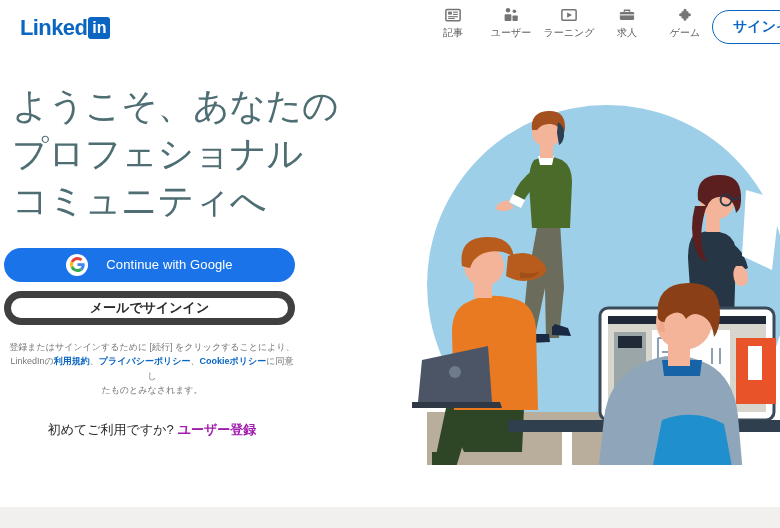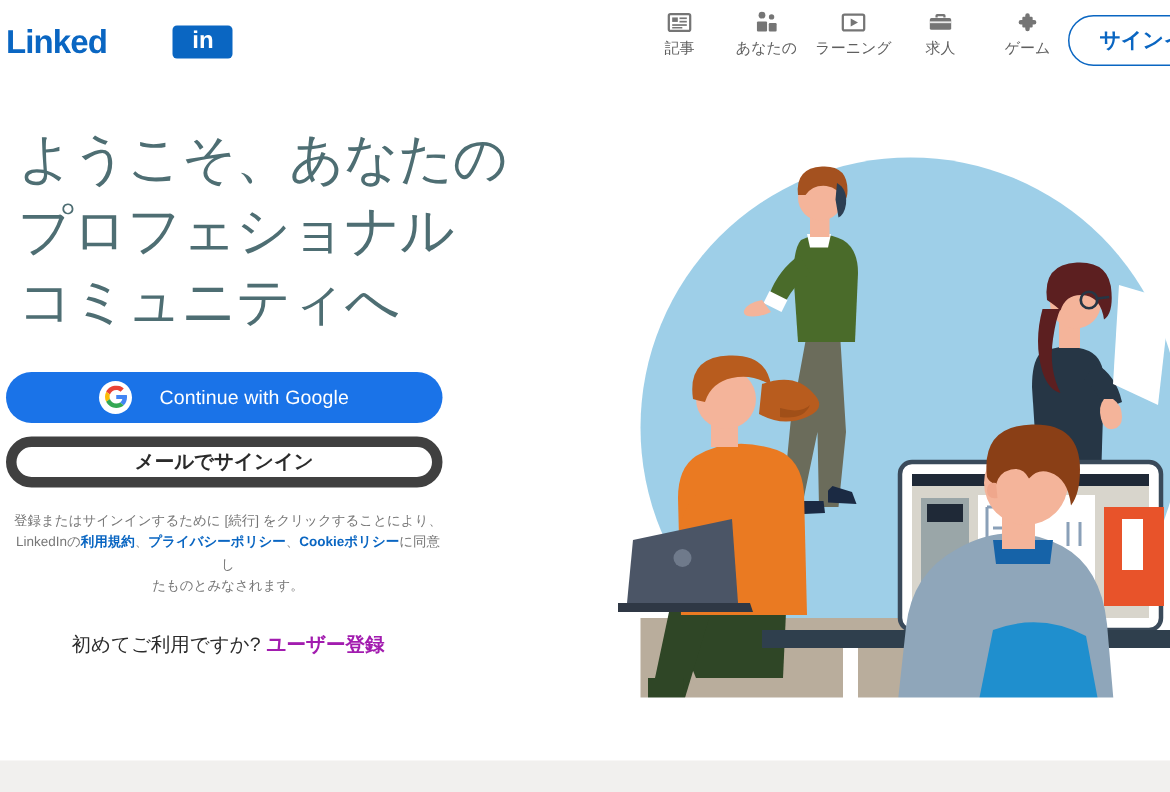--- a/index.html
+++ b/index.html
@@ -23,39 +23,38 @@
     position: absolute;
     top: 0; left: 0;
     width: 780px;
     height: 58px;
     background: #ffffff;
     z-index: 40;
   }
 
   .logo {
     position: absolute;
-    left: 4px;
+    left: 20px;
     top: 16px;
     display: flex;
     align-items: center;
     height: 24px;
-    gap: 43px;
   }
   .logo-word {
     font-size: 22px;
     font-weight: bold;
     color: #0a66c2;
     letter-spacing: -0.6px;
     line-height: 1;
   }
   .logo-badge {
     display: inline-flex;
     align-items: center;
     justify-content: center;
-    width: 40px;
+    width: 22px;
     height: 22px;
     background: #0a66c2;
     border-radius: 3px;
     color: #ffffff;
     font-size: 16px;
     font-weight: bold;
     line-height: 1;
     margin-left: 1px;
     padding-bottom: 1px;
   }
@@ -263,21 +262,21 @@
 
       <div class="nav-item">
         <span class="nav-icon">
           <svg width="18" height="18" viewBox="0 0 24 24">
             <circle cx="8" cy="5.5" r="3" fill="#757575"></circle>
             <circle cx="16.5" cy="7" r="2.4" fill="#757575"></circle>
             <rect x="3.5" y="11" width="9" height="9" rx="1" fill="#757575"></rect>
             <rect x="14" y="12.5" width="7" height="7.5" rx="1" fill="#757575"></rect>
           </svg>
         </span>
-        <span class="nav-label">あなたの</span>
+        <span class="nav-label">ユーザー</span>
       </div>
 
       <div class="nav-item">
         <span class="nav-icon">
           <svg width="18" height="18" viewBox="0 0 24 24">
             <rect x="2.5" y="5" width="19" height="14" rx="1.5" fill="none" stroke="#757575" stroke-width="2"></rect>
             <path d="M9.5 8.5 L16 12 L9.5 15.5 Z" fill="#757575"></path>
           </svg>
         </span>
         <span class="nav-label">ラーニング</span>

